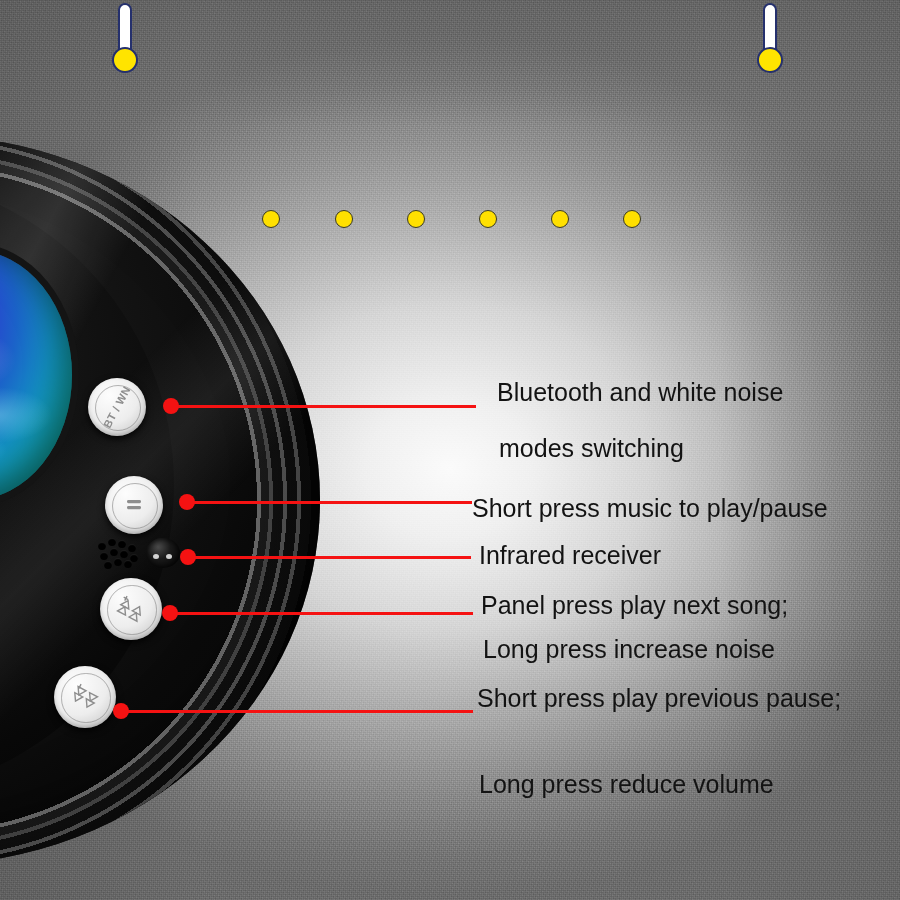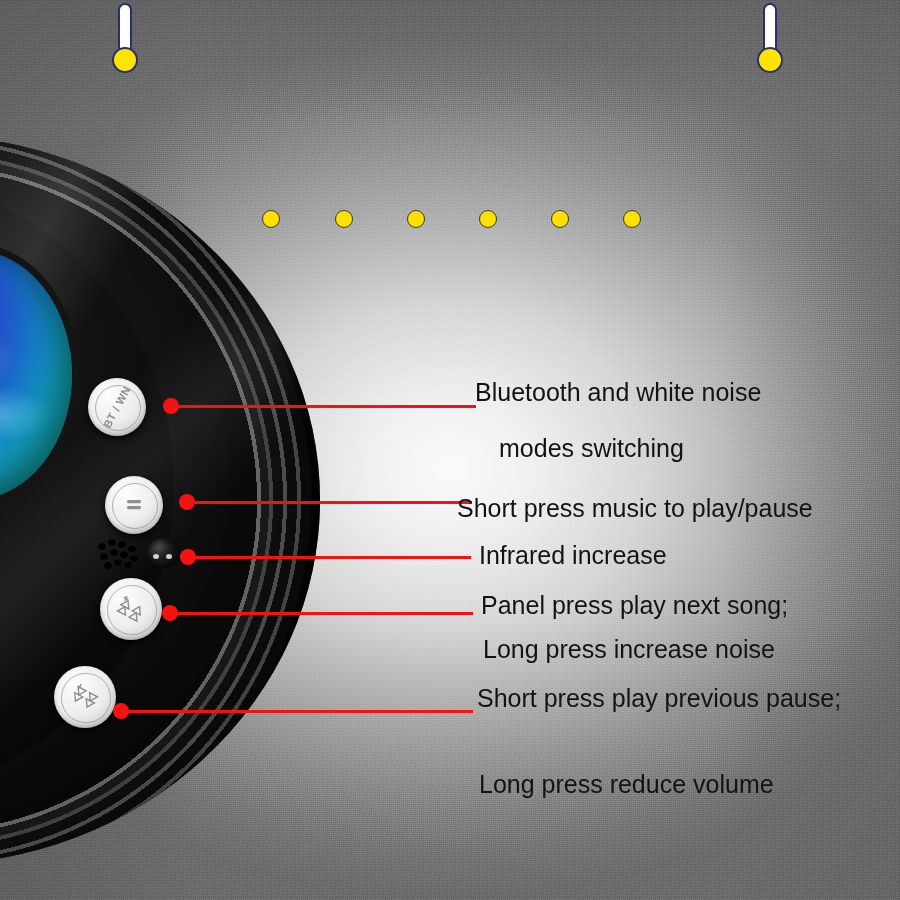--- a/index.html
+++ b/index.html
@@ -243,28 +243,28 @@
       <div class="ydot" style="left: 335px; top: 0px; background: rgb(255, 224, 0);"></div>
       <div class="ydot" style="left: 407px; top: 0px; background: rgb(255, 224, 0);"></div>
       <div class="ydot" style="left: 479px; top: 0px; background: rgb(255, 224, 0);"></div>
       <div class="ydot" style="left: 551px; top: 0px; background: rgb(255, 224, 0);"></div>
       <div class="ydot" style="left: 623px; top: 0px; background: rgb(255, 224, 0);"></div>
     </div>
 
   <div id="callout-layer">
       <div class="lead" style="left: 171px; top: 405px; width: 305px; background: rgb(245, 18, 18);"></div>
       <div class="lead-dot" style="left: 163px; top: 398px; background: rgb(245, 18, 18);"></div>
-      <div class="callout" style="left: 475px; top: 372px; color: rgb(19, 19, 19); text-align: center;">Bluetooth and white noise</div>
+      <div class="callout" style="left: 497px; top: 372px; color: rgb(19, 19, 19); text-align: center;">Bluetooth and white noise</div>
       <div class="callout" style="left: 499px; top: 428px; color: rgb(19, 19, 19);">modes switching</div>
       <div class="lead" style="left: 187px; top: 501px; width: 285px; background: rgb(245, 18, 18);"></div>
       <div class="lead-dot" style="left: 179px; top: 494px; background: rgb(245, 18, 18);"></div>
-      <div class="callout" style="left: 457px; top: 488px; color: rgb(19, 19, 19);">Short press music to play/pause</div>
+      <div class="callout" style="left: 472px; top: 488px; color: rgb(19, 19, 19);">Short press music to play/pause</div>
       <div class="lead" style="left: 188px; top: 556px; width: 283px; background: rgb(245, 18, 18);"></div>
       <div class="lead-dot" style="left: 180px; top: 549px; background: rgb(245, 18, 18);"></div>
-      <div class="callout" style="left: 479px; top: 535px; color: rgb(19, 19, 19);">Infrared increase</div>
+      <div class="callout" style="left: 479px; top: 535px; color: rgb(19, 19, 19);">Infrared receiver</div>
       <div class="lead" style="left: 170px; top: 612px; width: 303px; background: rgb(245, 18, 18);"></div>
       <div class="lead-dot" style="left: 162px; top: 605px; background: rgb(245, 18, 18);"></div>
       <div class="callout" style="left: 481px; top: 585px; color: rgb(19, 19, 19);">Panel press play next song;</div>
       <div class="callout" style="left: 483px; top: 629px; color: rgb(19, 19, 19);">Long press increase noise</div>
       <div class="lead" style="left: 121px; top: 710px; width: 352px; background: rgb(245, 18, 18);"></div>
       <div class="lead-dot" style="left: 113px; top: 703px; background: rgb(245, 18, 18);"></div>
       <div class="callout" style="left: 477px; top: 678px; color: rgb(19, 19, 19);">Short press play previous pause;</div>
       <div class="callout" style="left: 479px; top: 764px; color: rgb(19, 19, 19);">Long press reduce volume</div>
     </div>
 

